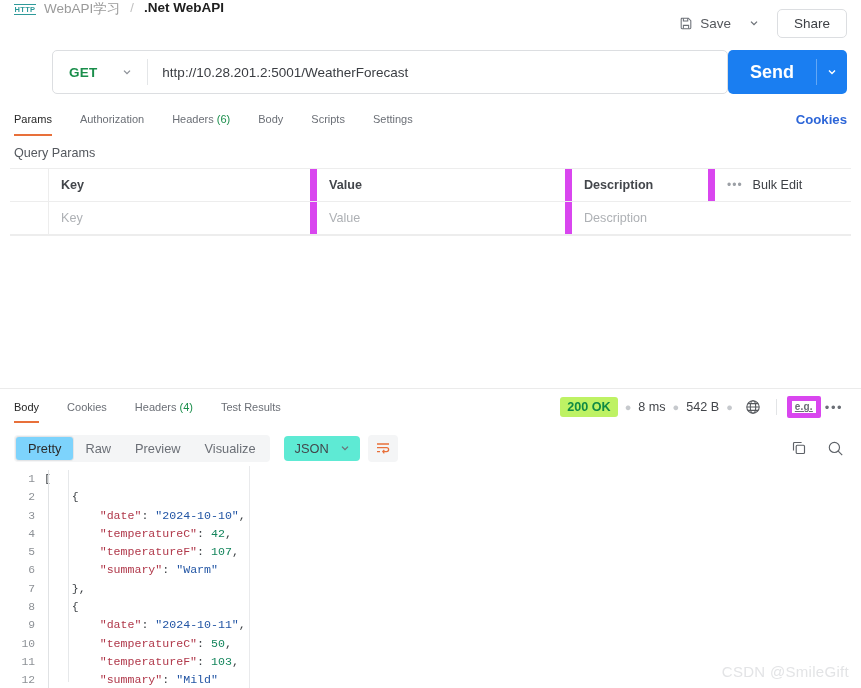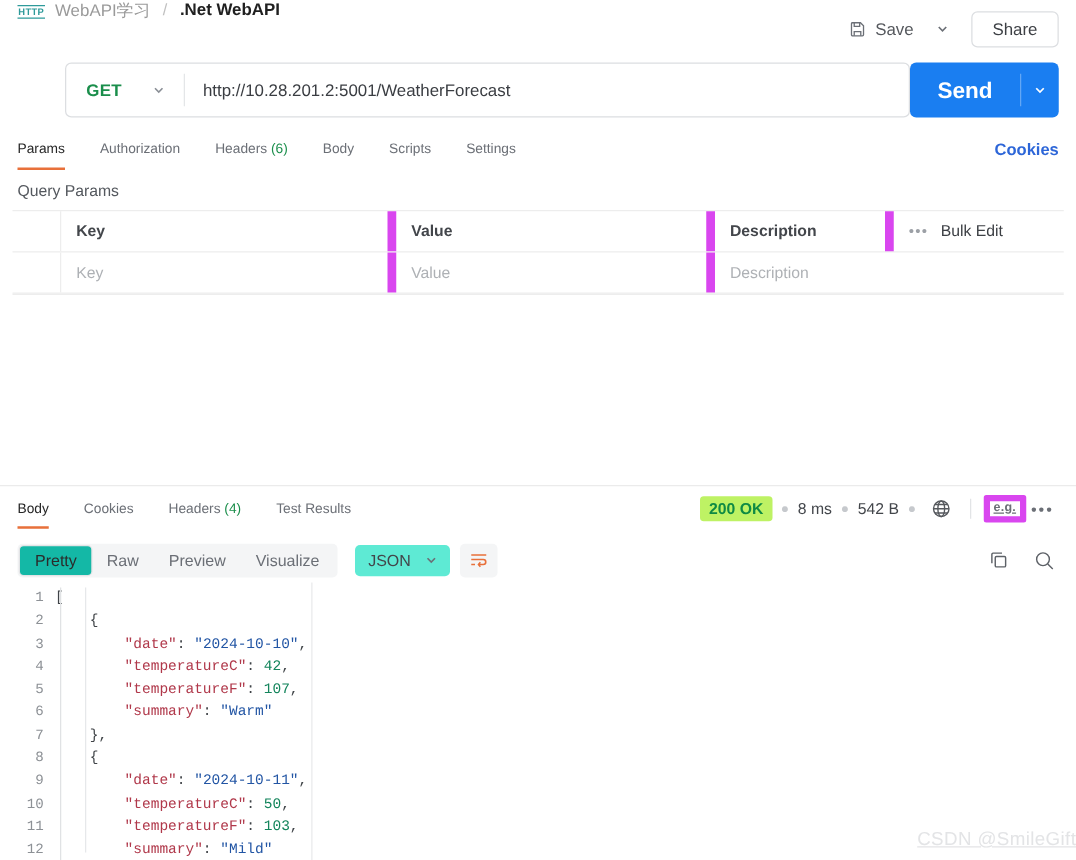--- a/index.html
+++ b/index.html
@@ -155,21 +155,21 @@
 
   
   .bodybar {
     position: absolute; left: 0; right: 0; top: 430px; height: 36px;
     display: flex; align-items: center; padding: 0 14px; gap: 8px;
   }
   .fmt-group { display: flex; align-items: center; background: #f4f5f6; border-radius: 4px; padding: 2px; }
   .fmt {
     font-size: 12.8px; color: #6b6f76; padding: 4px 12px; border-radius: 3px; cursor: pointer;
   }
-  .fmt.active { background: #14b8a6; color: #2b2b2b; box-shadow: 0 0 0 1px #e3e4e6; }
+  .fmt.active { background: #7dd3fc; color: #2b2b2b; box-shadow: 0 0 0 1px #e3e4e6; }
   .json-sel {
     display: flex; align-items: center; gap: 10px; background: #5eead4;
     border-radius: 4px; padding: 5px 9px 5px 11px; font-size: 12.8px;
     color: #43464b; cursor: pointer; margin-left: 6px;
   }
   .wrap-btn {
     background: #f4f5f6; border-radius: 4px; width: 30px; height: 27px;
     display: flex; align-items: center; justify-content: center; cursor: pointer;
   }
   .bodybar-right { margin-left: auto; display: flex; align-items: center; gap: 12px; }
@@ -188,23 +188,23 @@
   .fold1 { position: absolute; left: 4px; top: 4px; width: 1px; background: #e0e2e4; }
   .fold2 { position: absolute; left: 24px; top: 4px; width: 1px; background: #e6e8ea; }
   .tk-punc { color: #3f4347; }
   .tk-key { color: #b0384a; }
   .tk-str { color: #2255a4; }
   .tk-num { color: #14855c; }
   .vscroll {
     position: absolute; top: 466px; bottom: 0; left: 249px; width: 1px; background: #e9eaec;
   }
   .watermark {
-    position: absolute; right: 0; bottom: 8px;
+    position: absolute; right: 12px; bottom: 8px;
     font-size: 15px; color: #e3e4e6; letter-spacing: .3px;
-    pointer-events: none; user-select: none; text-decoration: underline;
+    pointer-events: none; user-select: none;
   }
 </style>
 </head>
 <body>
 
 <div class="app">
 
   <div class="topbar">
     <span class="http-badge">
       <span class="lbl">HTTP</span>

